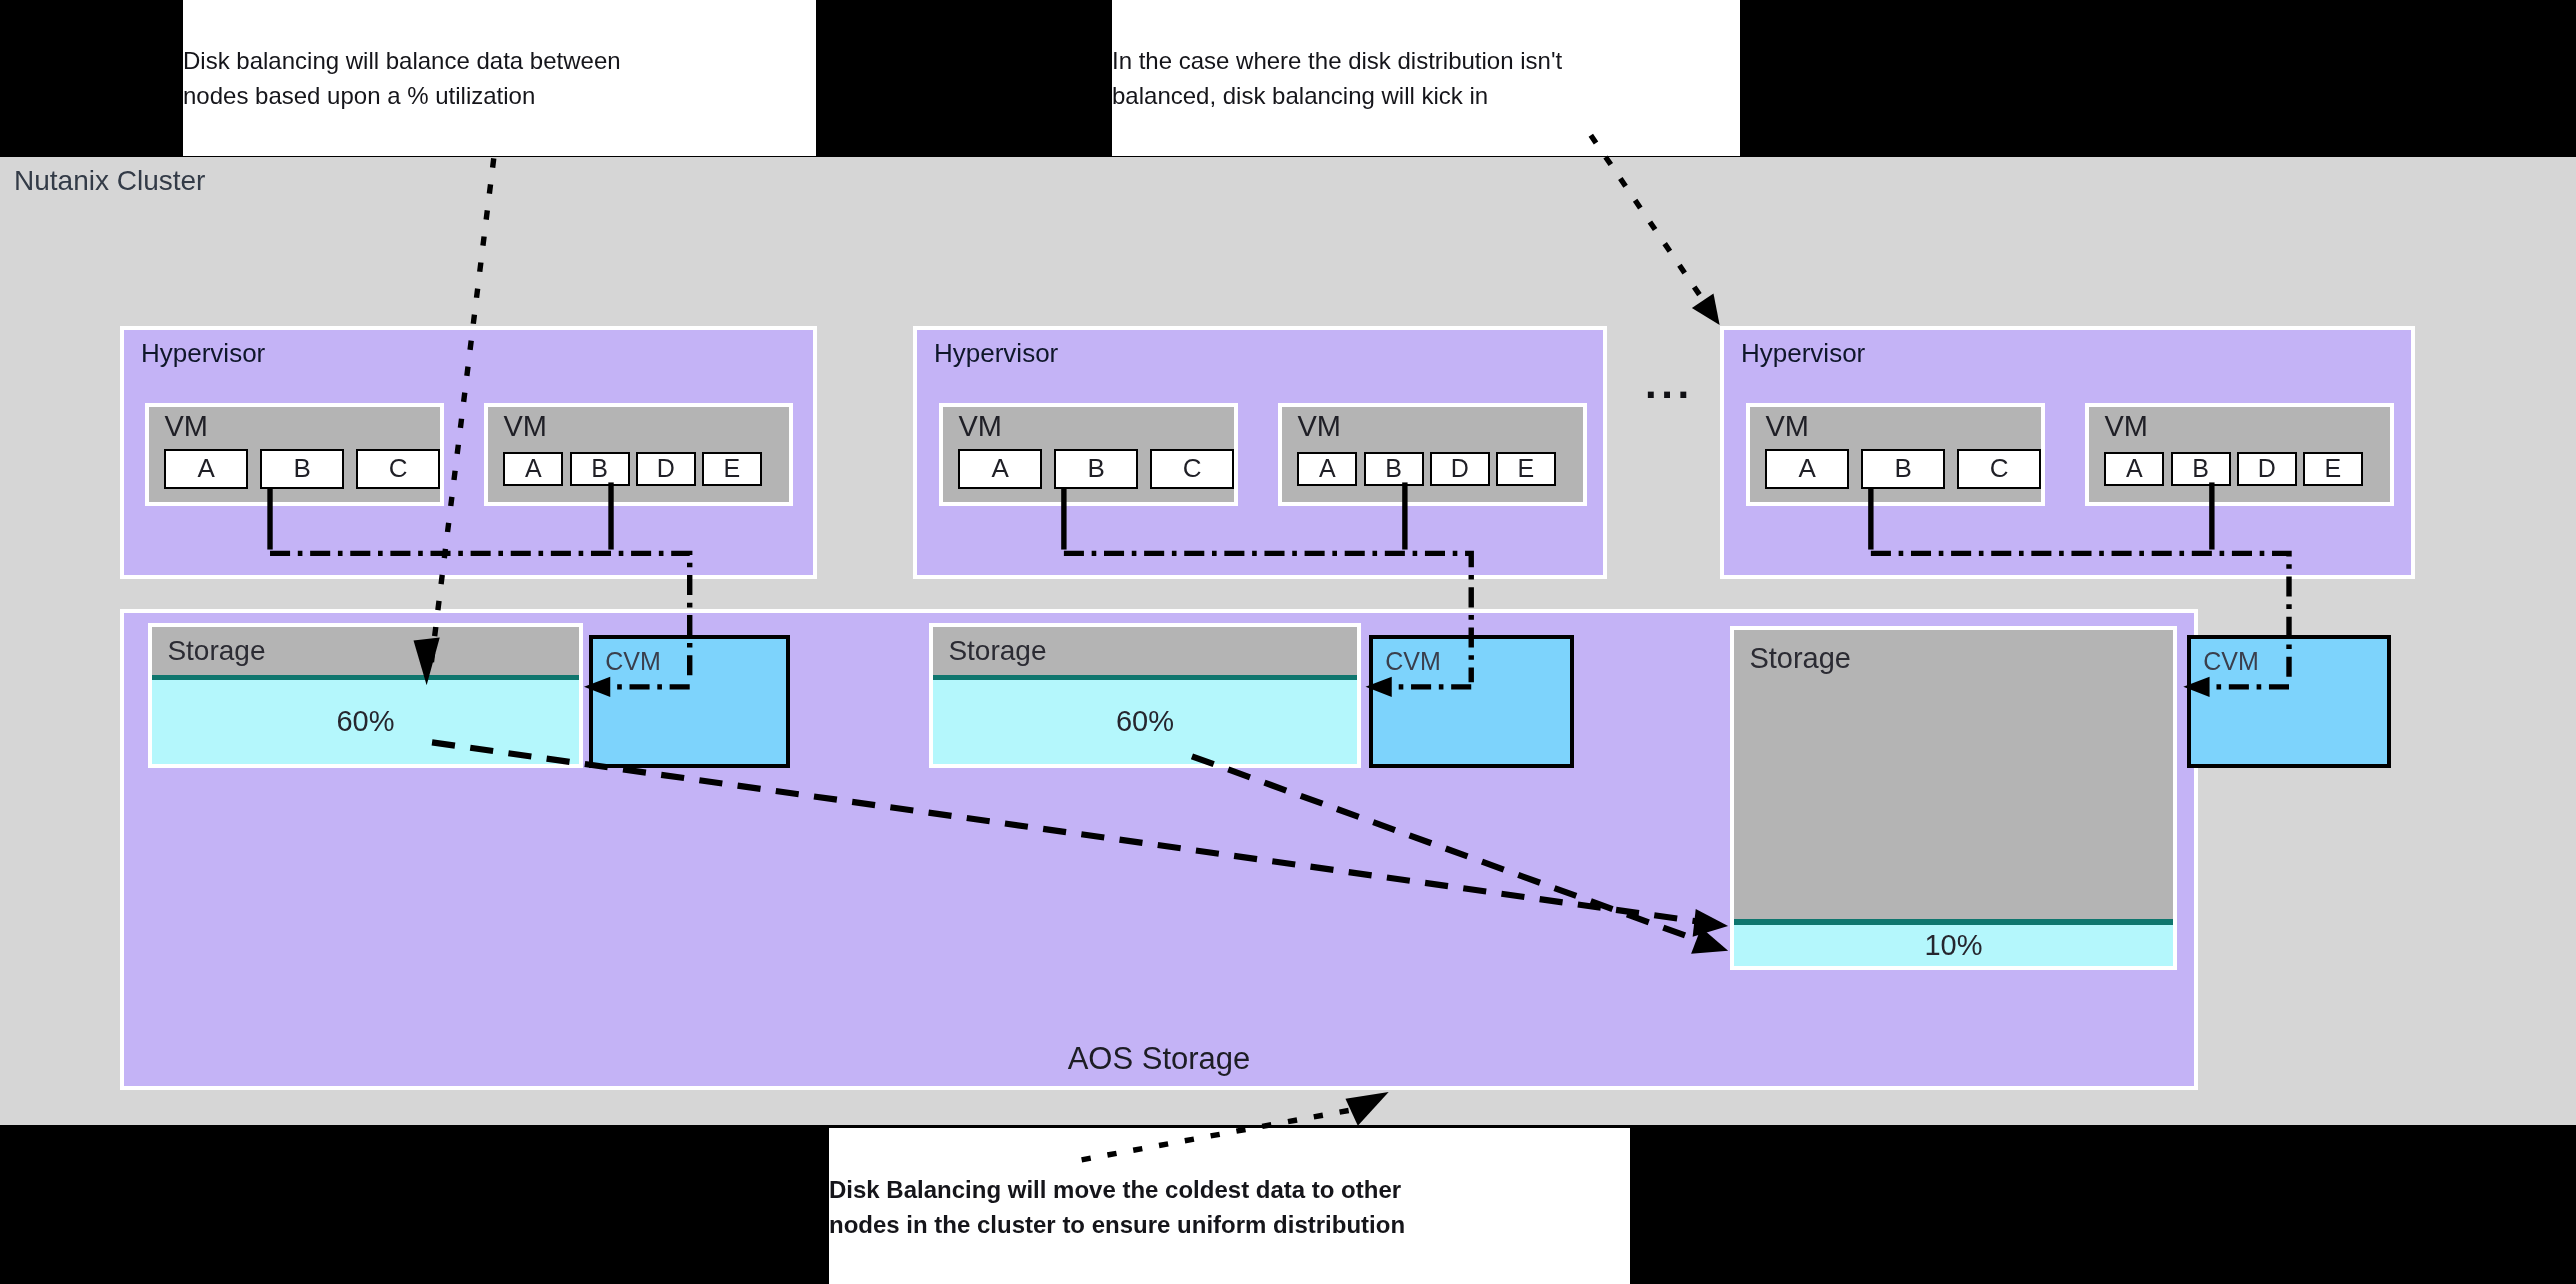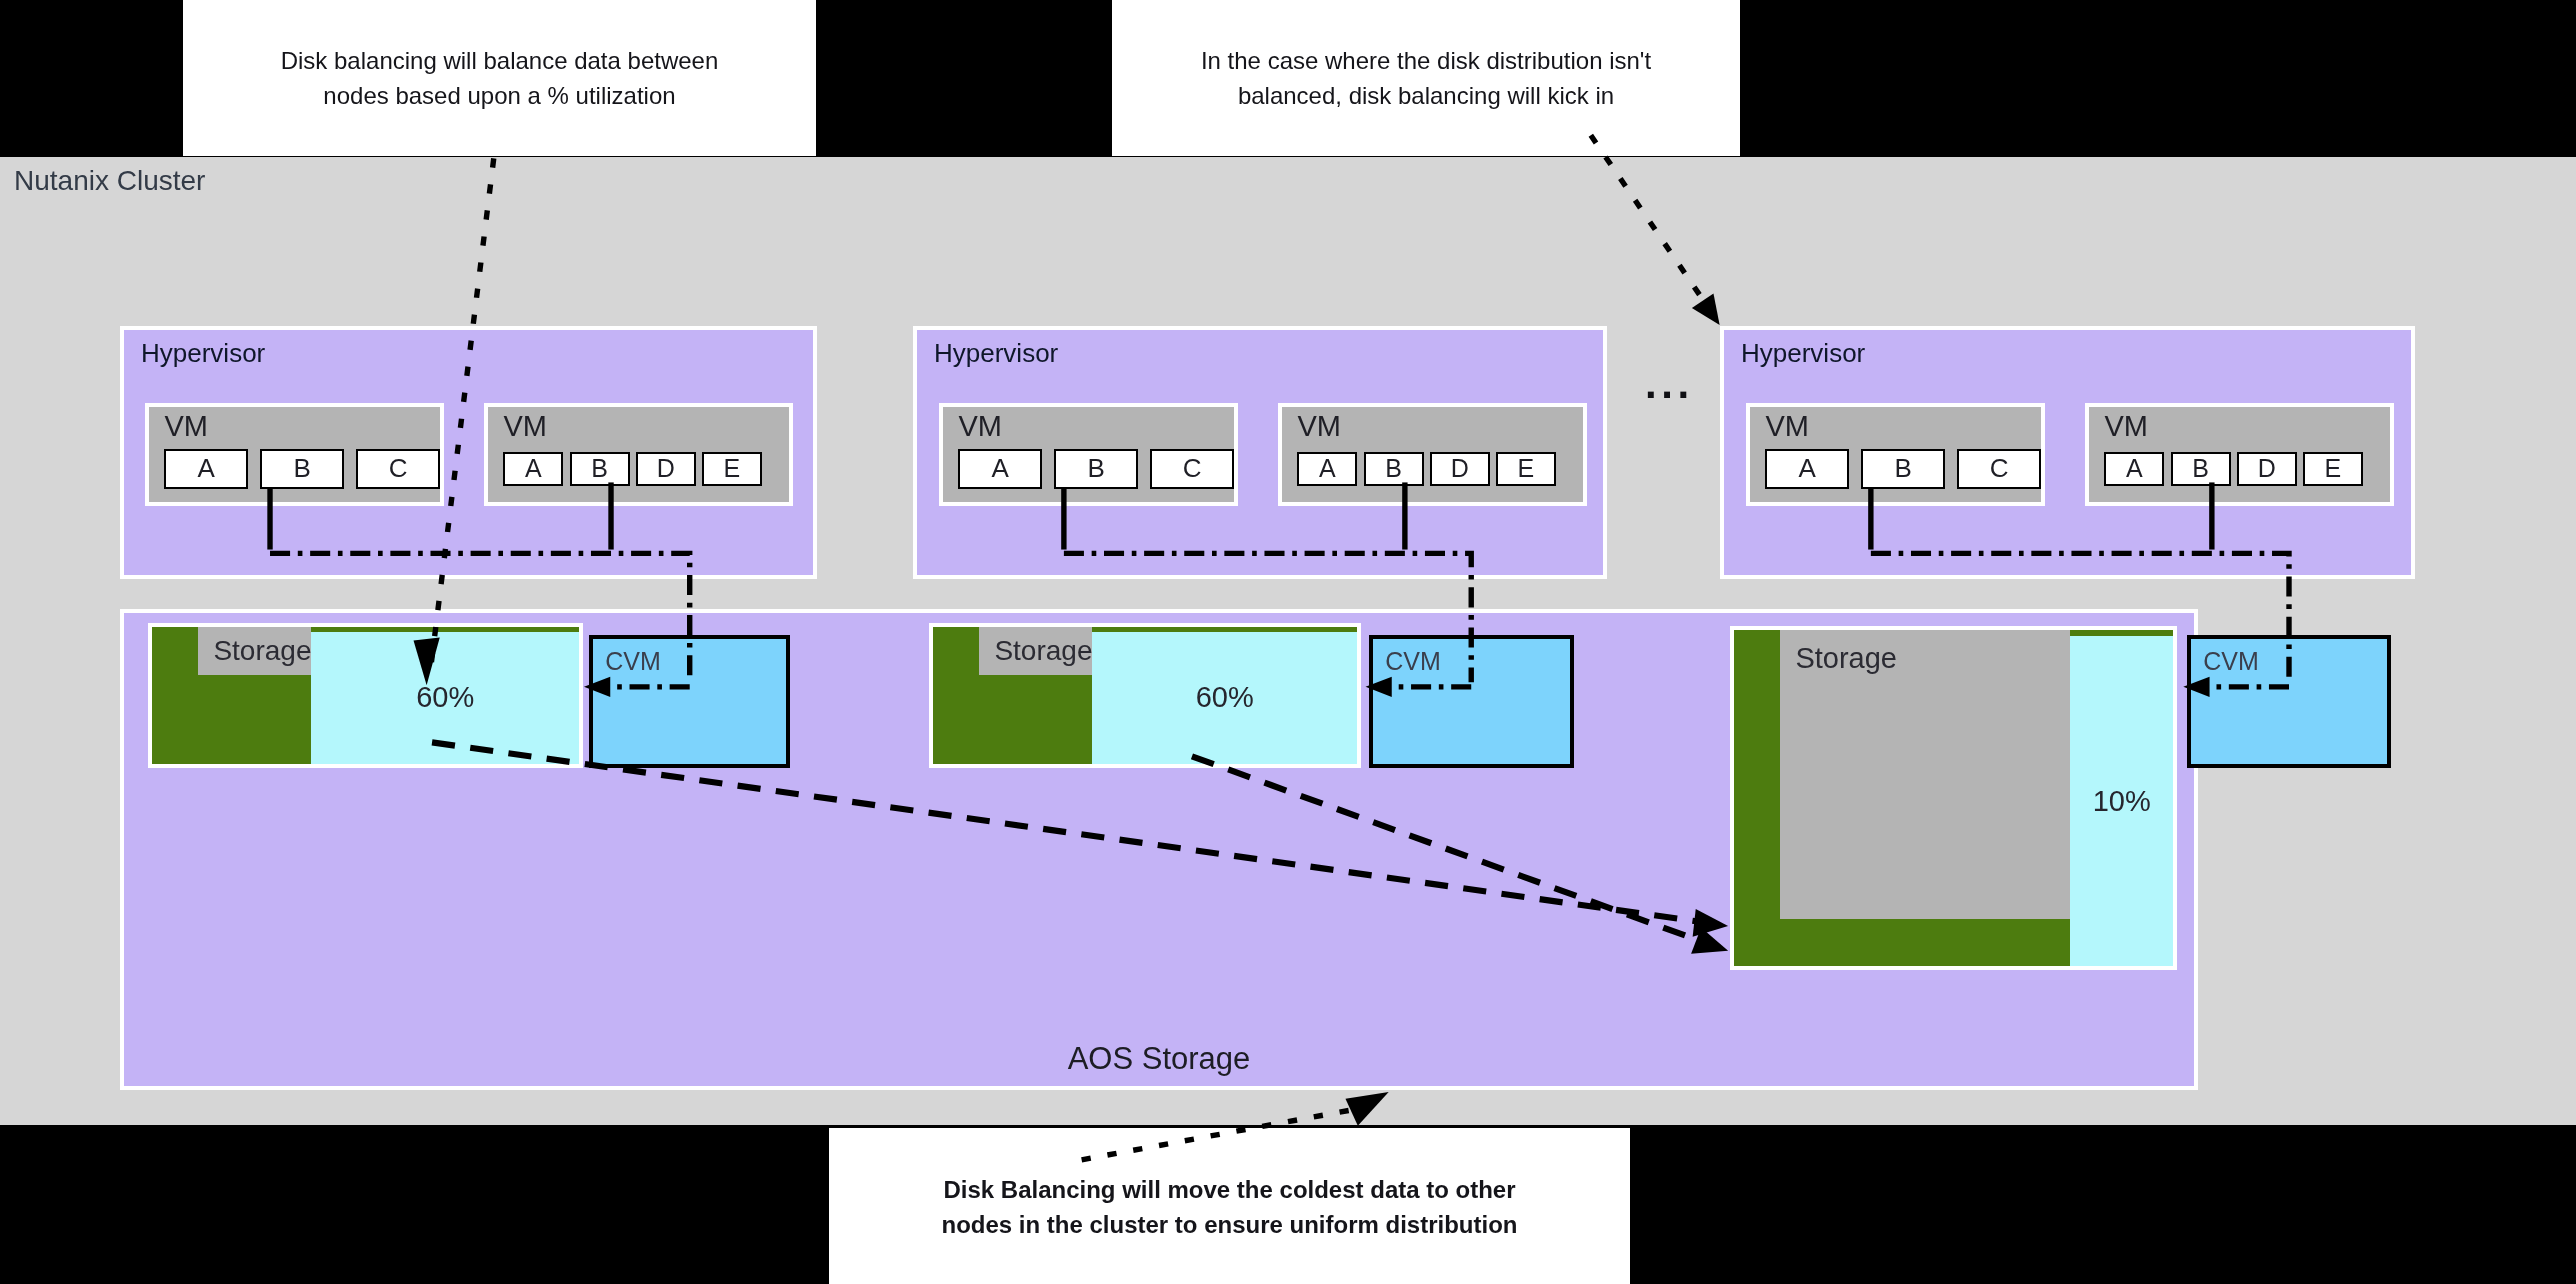--- a/index.html
+++ b/index.html
@@ -8,21 +8,21 @@
     width:2576px;height:1285px;
     background:#000;
     font-family:"Liberation Sans", sans-serif;
     overflow:hidden;
   }
   .abs{position:absolute;box-sizing:border-box;}
 
   
   .callout{
     background:#ffffff;
-    display:flex;flex-direction:column;align-items:center;justify-content:center;
+    display:flex;flex-direction:column;align-items:flex-start;justify-content:center;
     text-align:center;
     font-size:24px;line-height:35px;color:#15151a;
     z-index:5;
   }
 
   
   .cluster{background:#d6d6d6;z-index:1;}
   .cluster-label{
     position:absolute;left:14px;top:7.7px;
     font-size:28px;color:#333b47;
@@ -52,22 +52,22 @@
   .slot{
     width:85px;height:40px;background:#ffffff;border:2.3px solid #000;
     box-sizing:border-box;
     display:flex;align-items:center;justify-content:center;
     font-size:26px;color:#1f1f26;
   }
   .slots.tight .slot{width:60px;height:34px;font-size:25px;}
 
   
   .storage{
-    background:#4d7c0f;border:4.6px solid #ffffff;z-index:3;
-    display:flex;padding-left:46px;
+    background:#0f766e;border:4.6px solid #ffffff;z-index:3;
+    display:flex;flex-direction:column;
   }
   .storage-head{
     background:#b4b4b4;height:48px;flex:0 0 48px;
     font-size:28px;color:#2b2b33;line-height:48px;padding-left:15.4px;
   }
   .storage-head.tall{height:275px;flex:0 0 275px;line-height:1;padding-top:14px;font-size:29px;}
   .storage-fill{
     background:#b4f7fc;flex:1;margin-top:4.6px;
     display:flex;align-items:center;justify-content:center;
     font-size:29px;color:#26262e;

